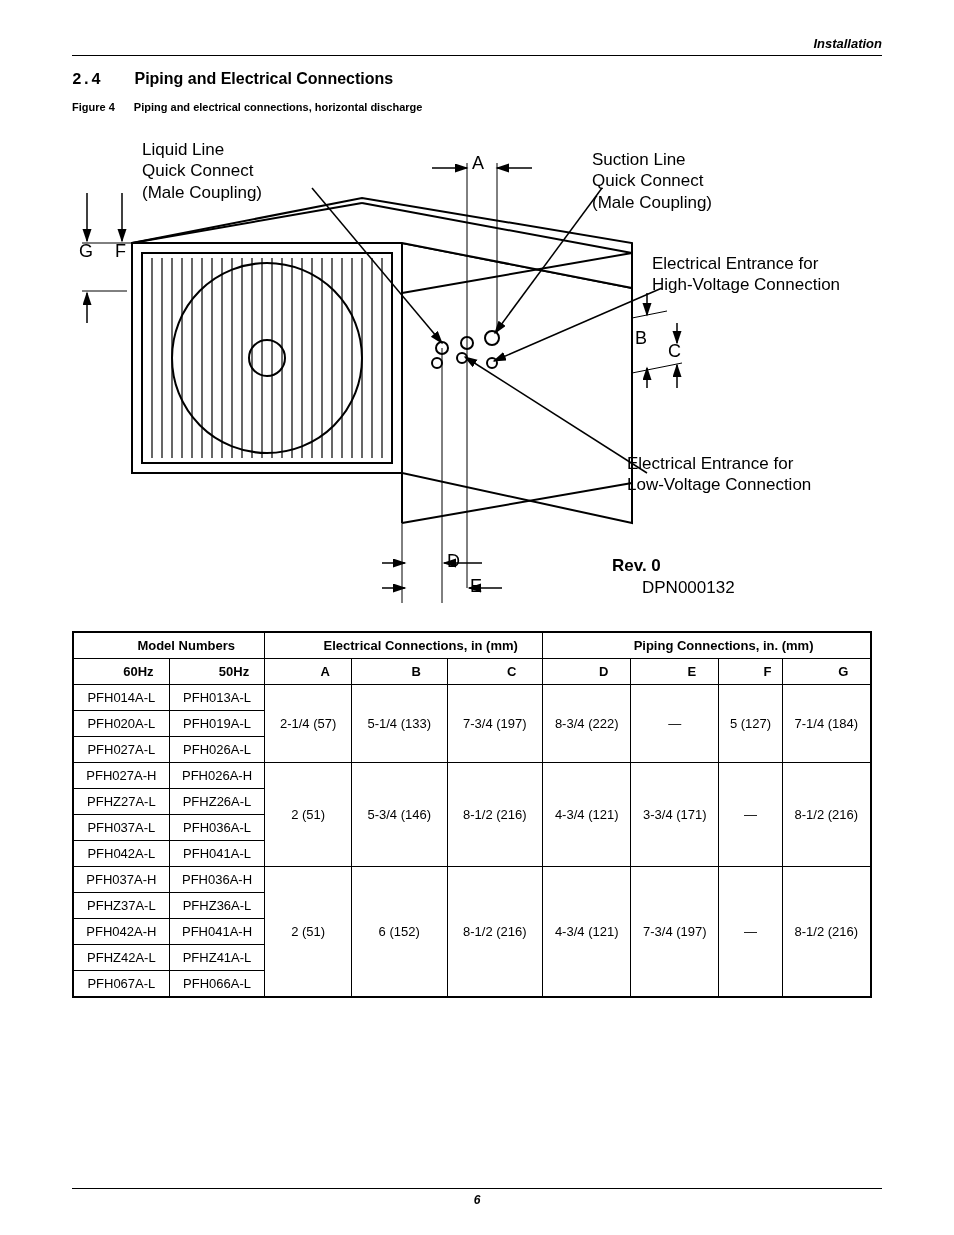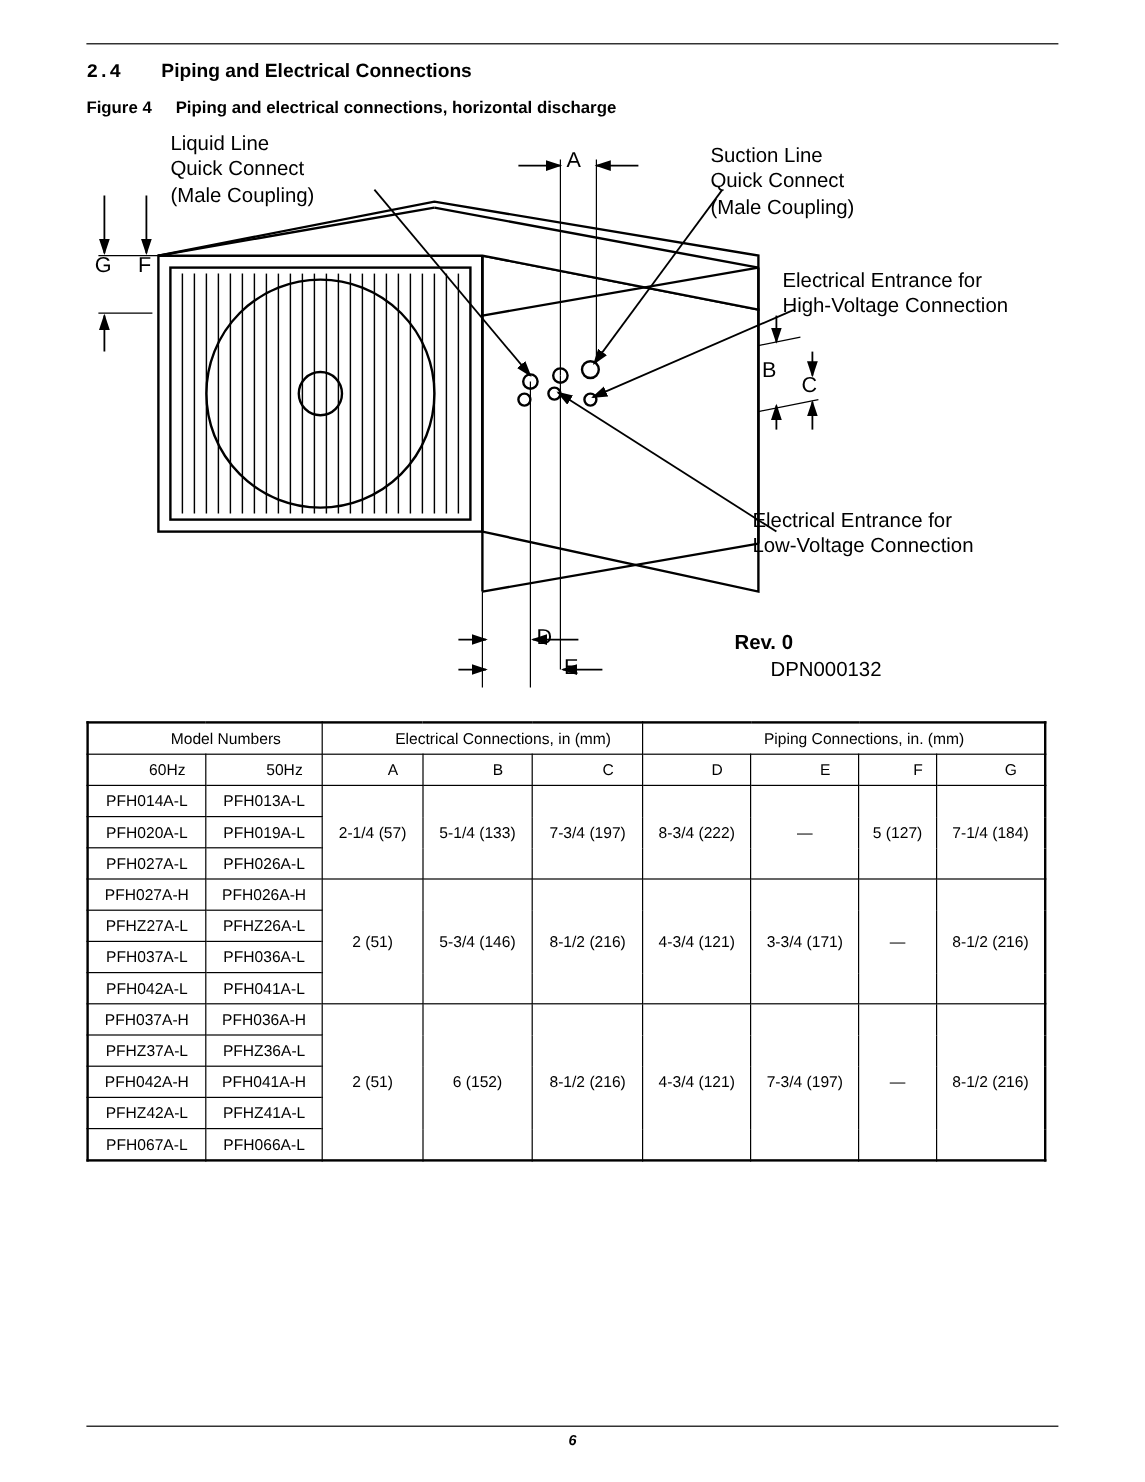--- a/index.html
+++ b/index.html
@@ -27,22 +27,22 @@
     border-top: 1.5px solid #000;
     margin: 0 0 14px 0;
   }
   .section-title {
     font-weight: bold;
     font-size: 16px;
     margin-bottom: 12px;
   }
   .section-num { display:inline-block; width:58px;font-family:Liberation Mono, monospace; }
   .fig-caption {
-    font-size: 14px;
-    margin-bottom: 6px;
+    font-size: 11px;
+    margin-bottom: 20px;
   }
   .fig-caption .fig-label { font-weight: bold; margin-right: 16px; }
   .fig-caption .fig-title { font-weight: bold; }
   .figure-box {
     width: 810px;
     height: 480px;
     position: relative;
     margin-bottom: 18px;
   }
   .fig-text {
@@ -67,21 +67,21 @@
     width: 800px;
   }
   table.data th, table.data td {
     border: 1px solid #000;
     padding: 5px 6px;
     text-align: center;
     vertical-align: middle;
     white-space: nowrap;
   }
   table.data th {
-    font-weight: normal;
+    font-weight: bold;
     padding-left: 40px;
   }
   .footer {
     position: absolute;
     left: 72px;
     right: 72px;
     bottom: 28px;
     text-align: center;
   }
   .footer-hr {
@@ -92,20 +92,21 @@
   .page-num {
     font-style: italic;
     font-weight: bold;
     font-size: 12px;
   }
 </style>
 </head>
 <body>
 
 <div class="page">
+  <div class="header-right">Installation</div>
   <hr class="hr-top">
 
   <div class="section-title">
     <span class="section-num">2.4</span>
     <span>Piping and Electrical Connections</span>
   </div>
 
   <div class="fig-caption">
     <span class="fig-label">Figure 4</span>
     <span class="fig-title">Piping and electrical connections, horizontal discharge</span>

